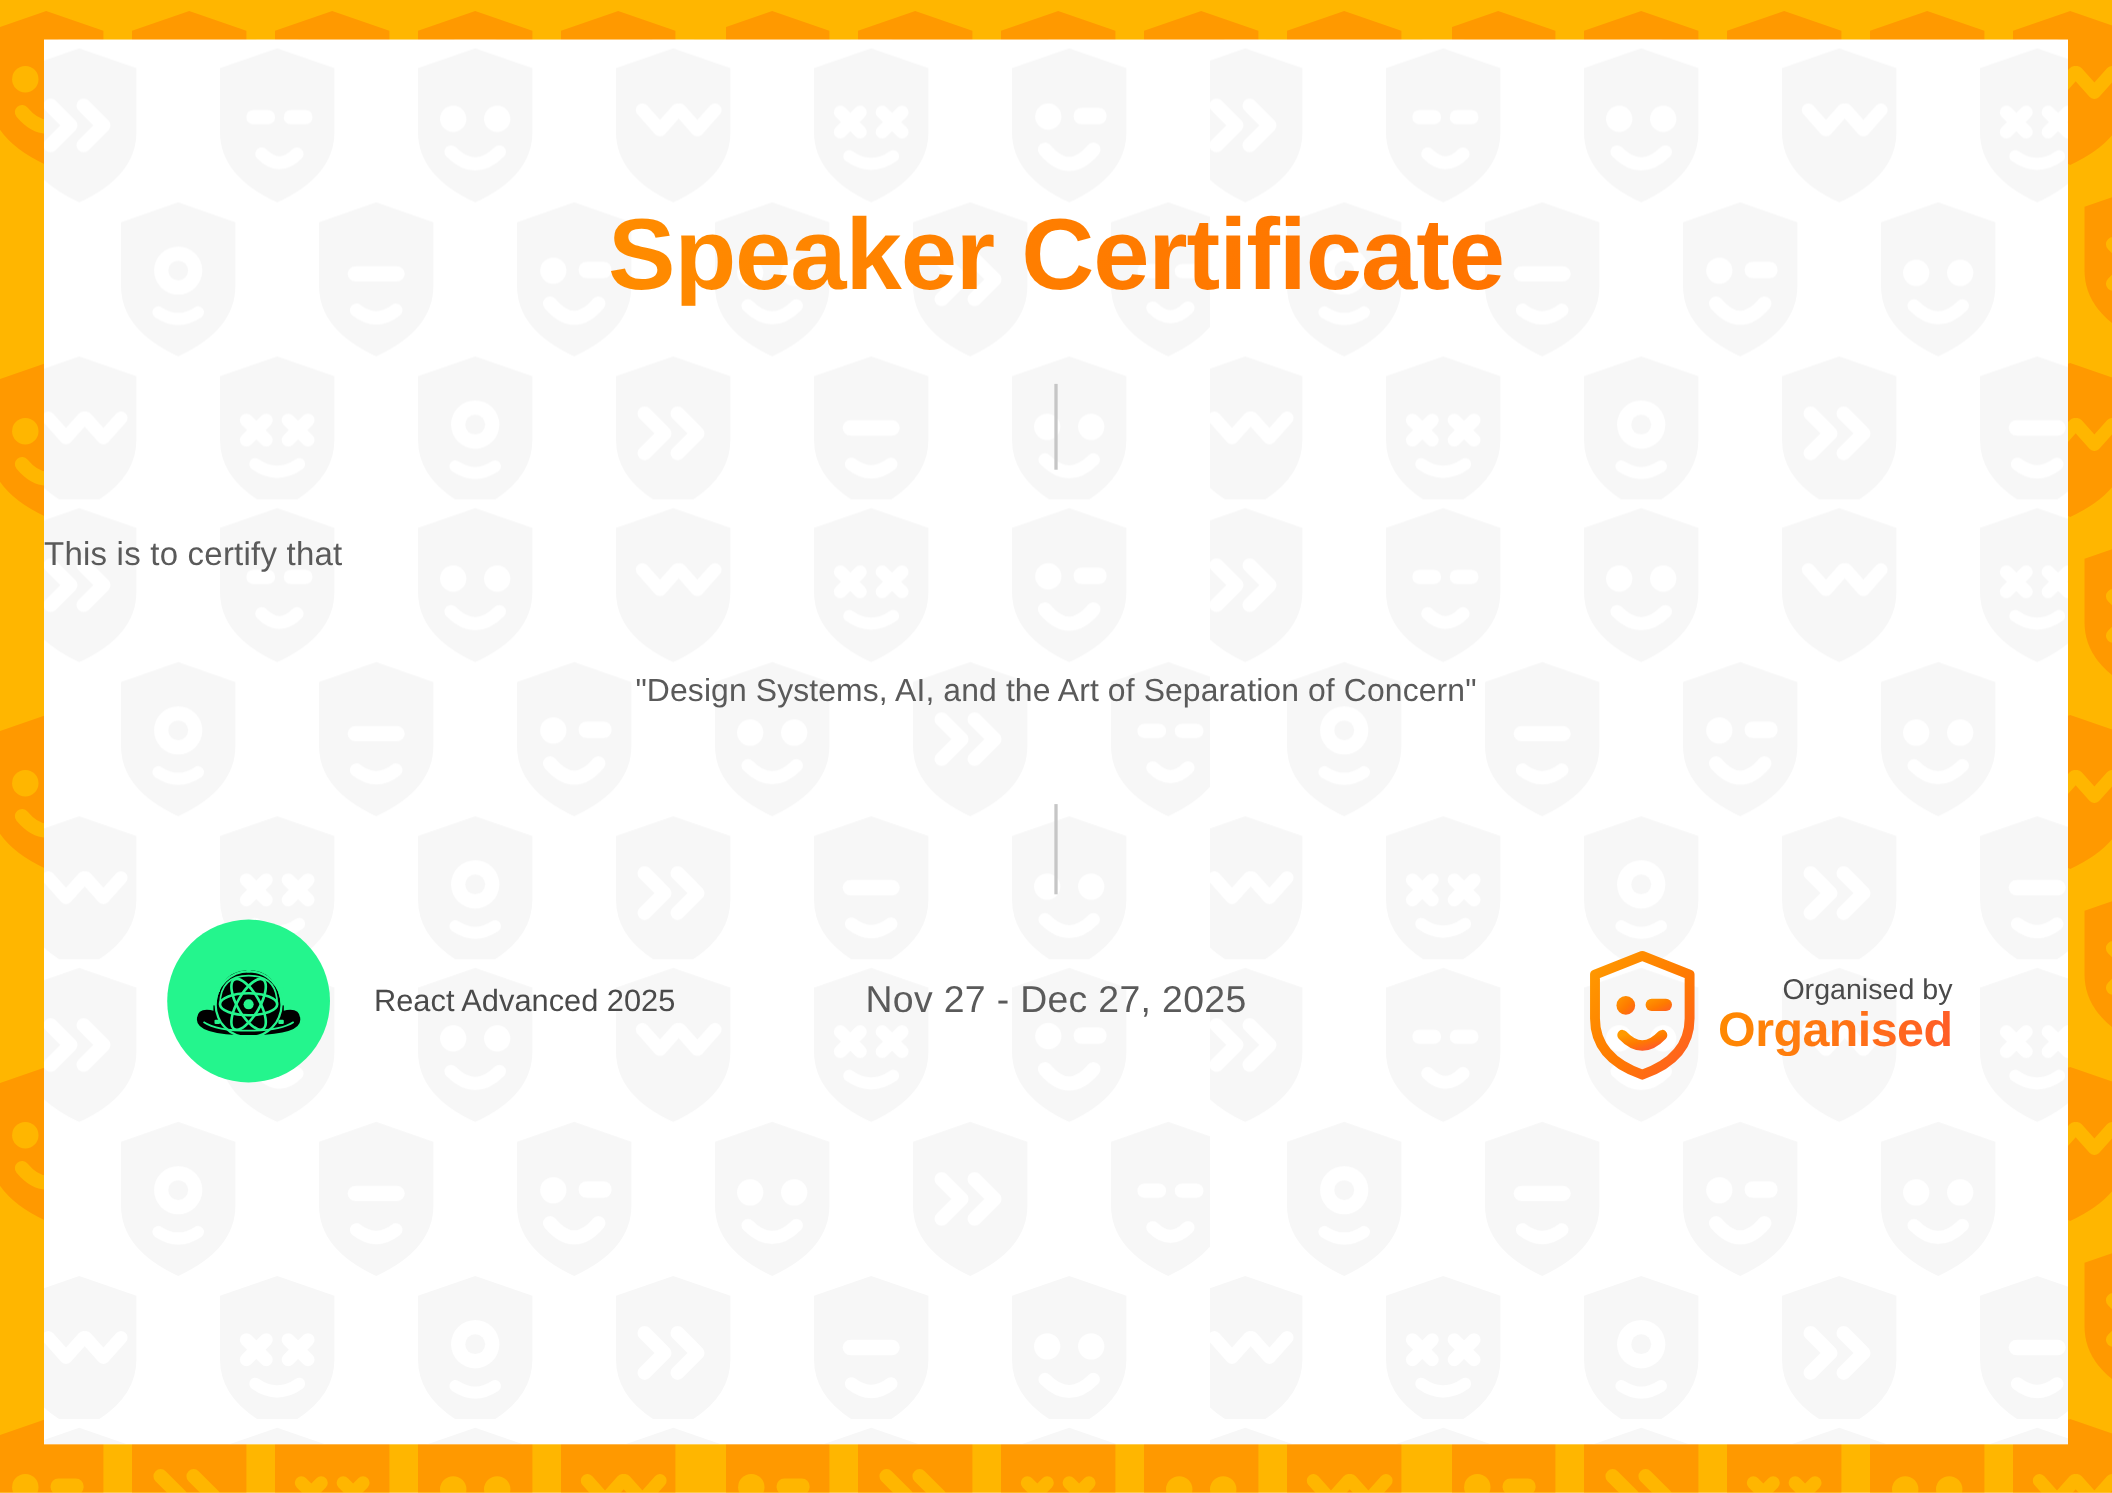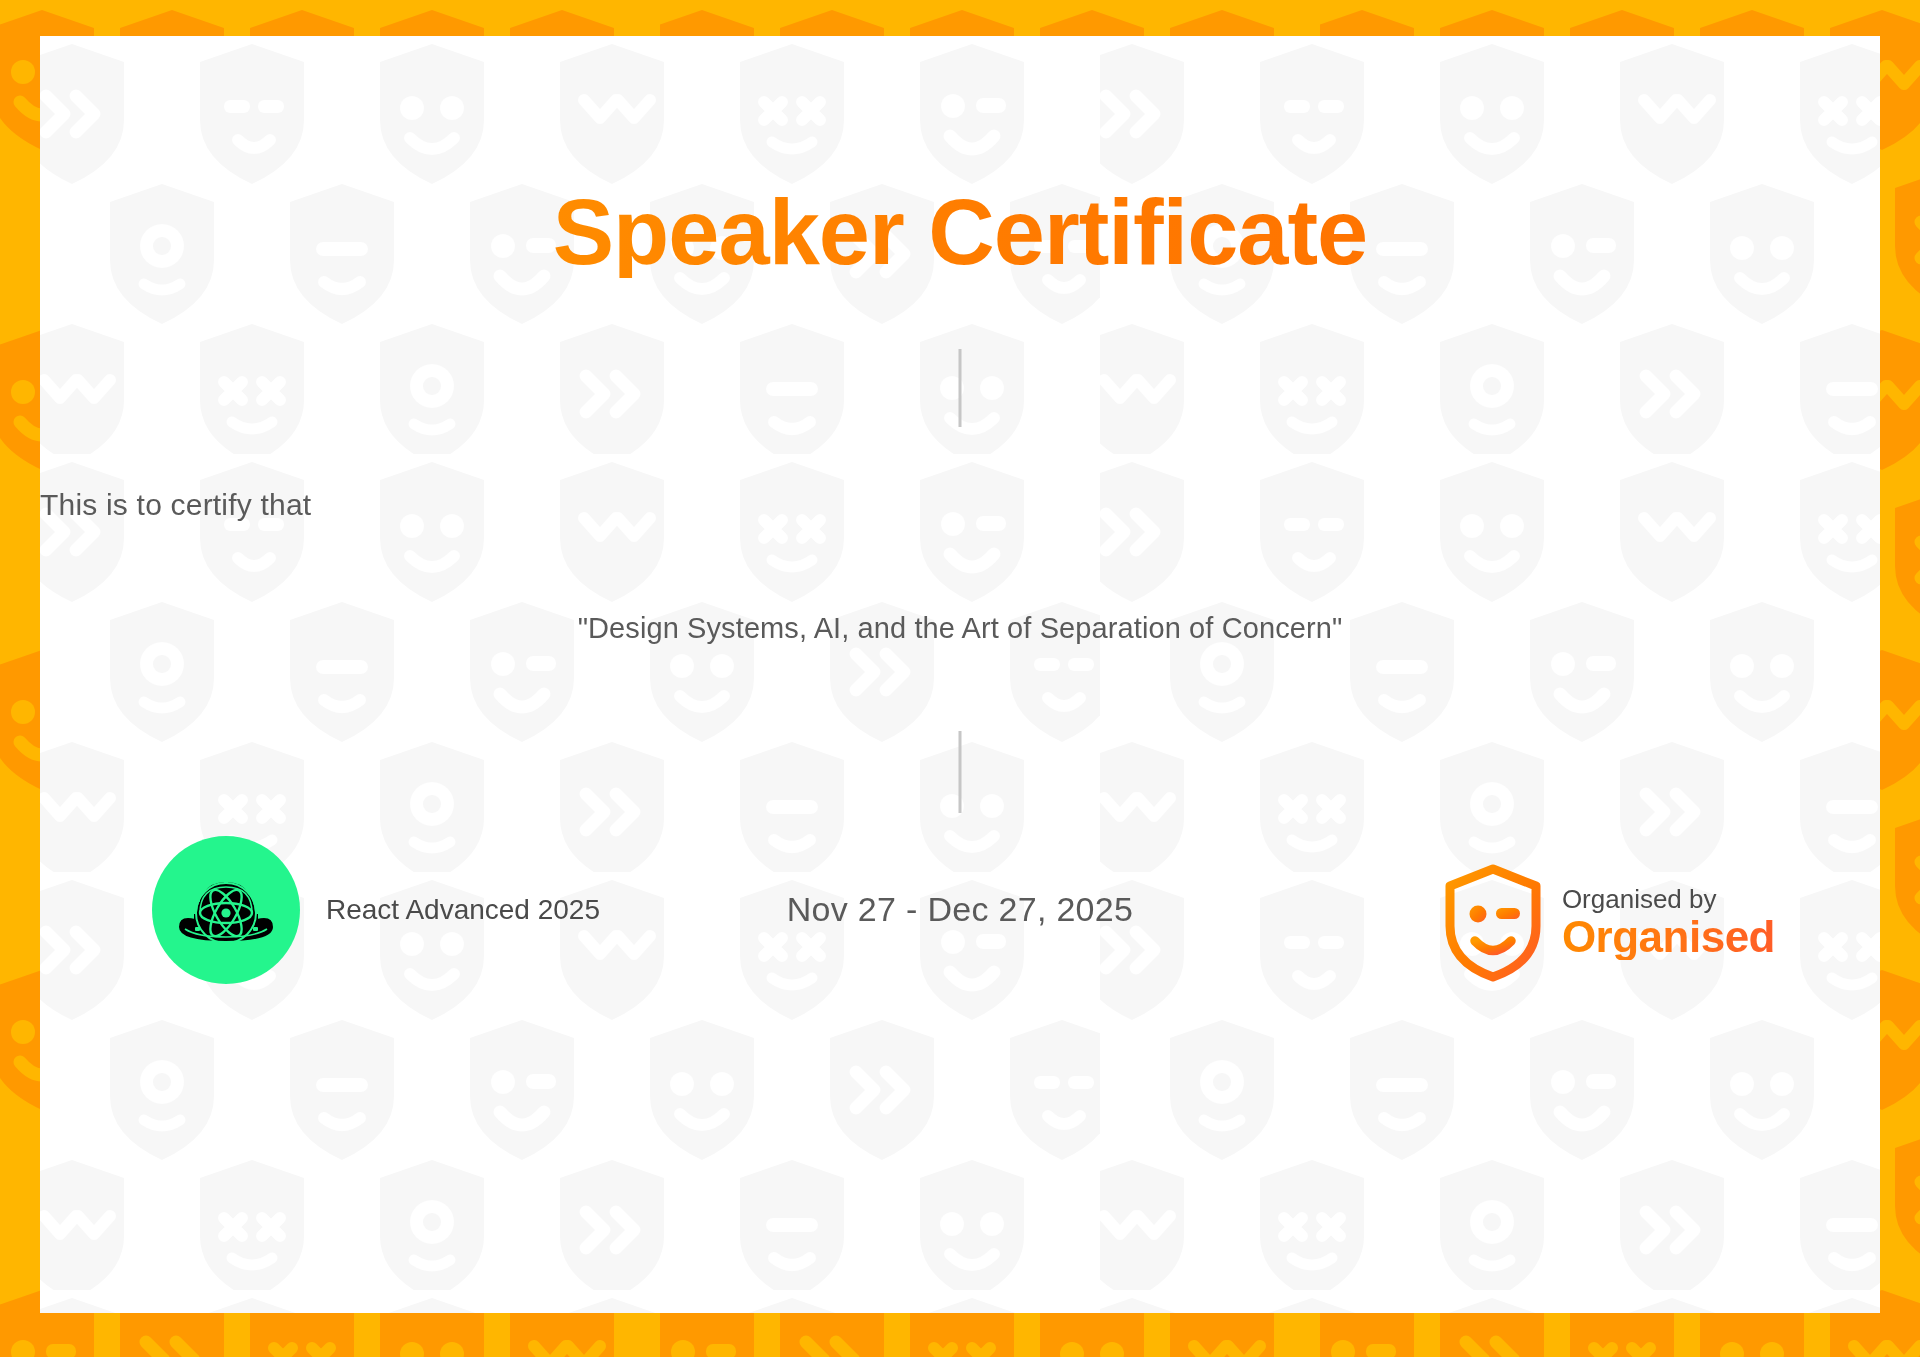--- a/index.html
+++ b/index.html
@@ -130,21 +130,21 @@
     height: 200px;
   }
 
   
   .event-block {
     position: absolute;
     left: 112px;
     top: 0;
     display: flex;
     align-items: center;
-    gap: 26px;
+    gap: 40px;
   }
   .event-logo {
     width: 148px;
     height: 148px;
     border-radius: 50%;
     background: #24F58D;
     display: flex;
     align-items: center;
     justify-content: center;
     overflow: hidden;
@@ -175,21 +175,21 @@
   .organiser-block {
     position: absolute;
     right: 105px;
     top: 28px;
     display: flex;
     align-items: center;
     gap: 20px;
   }
   .organiser-shield { flex: 0 0 auto; }
   .organiser-shield svg { display: block; }
-  .organiser-text { display: flex; flex-direction: column; line-height: 1.05; }
+  .organiser-text { display: flex; flex-direction: column; line-height: 1.05; align-items: flex-end; }
   .organiser-label {
     font-size: 26px;
     font-weight: 400;
     color: #4A4A4A;
     white-space: nowrap;
   }
   .organiser-name {
     font-size: 44px;
     font-weight: 700;
     letter-spacing: -0.5px;

